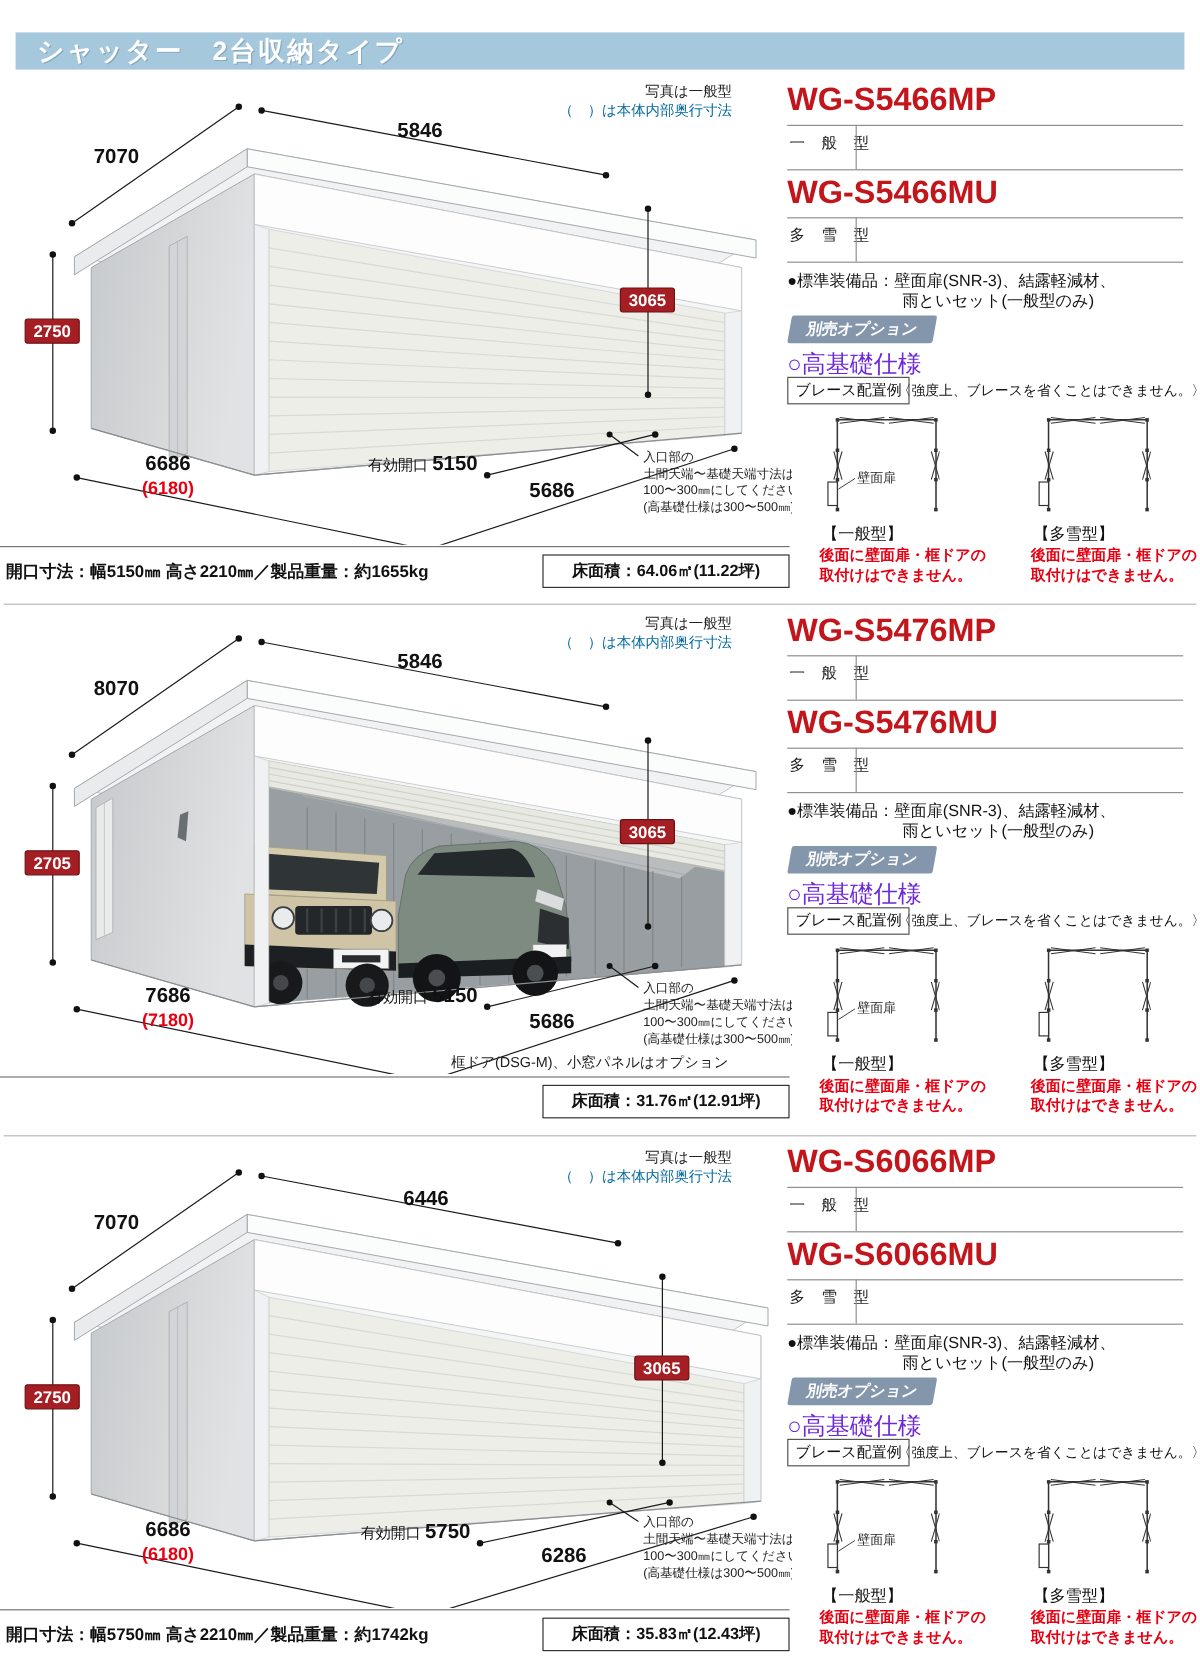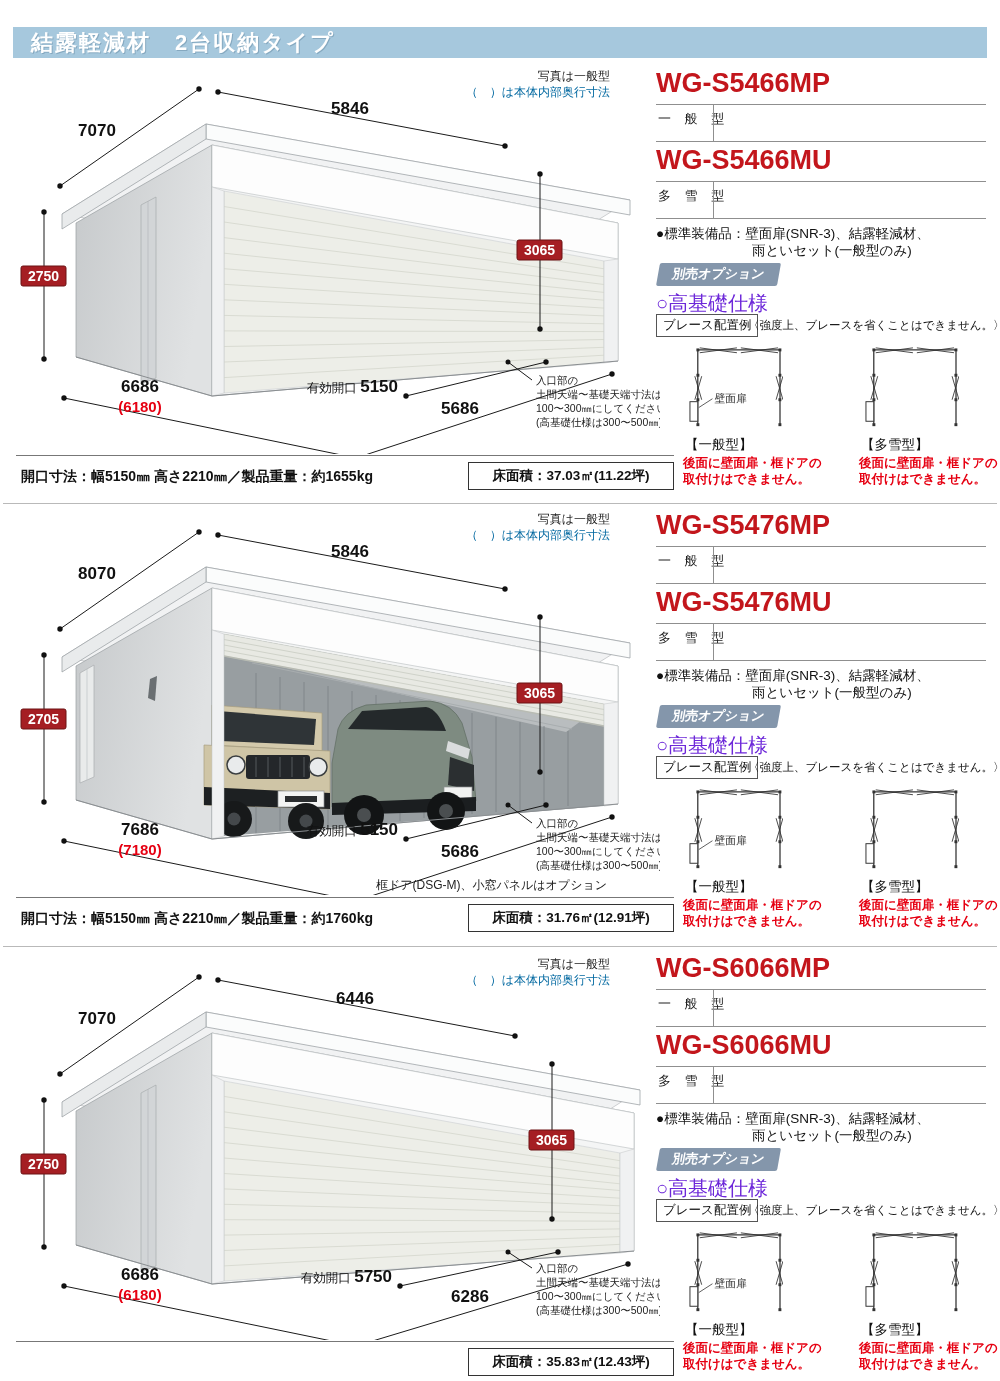--- a/index.html
+++ b/index.html
@@ -17,21 +17,21 @@
   .equip2{left:752px;font-size:13.5px;color:#111;white-space:nowrap}
   .badge{left:658px;background:#8496ab;color:#fff;font-size:13px;font-weight:bold;
          padding:2px 14px 3px;transform:skewX(-10deg);border-radius:2px;white-space:nowrap}
   .opt{left:656px;font-size:20px;color:#6d28d9;white-space:nowrap}
   .bracebox{left:656px;font-size:12.5px;border:1px solid #555;padding:2px 6px;color:#111;white-space:nowrap}
   .bracenote{left:748px;font-size:11.5px;color:#111;white-space:nowrap;padding-top:4px}
   .cap{font-size:13.5px;color:#111;width:98px;text-align:left;white-space:nowrap}
   .rednote{color:#e60012;font-size:12.5px;font-weight:bold;line-height:16px;white-space:nowrap}
   .photonote{left:410px;width:200px;font-size:12px;color:#222;text-align:right;white-space:nowrap}
   .parennote{color:#0369a1}
-  .specbar{left:16px;width:658px;height:46px;border-top:1px solid #777}
+  .specbar{left:0;width:658px;height:46px;border-top:1px solid #777}
   .spectext{left:5px;top:12px;font-size:14px;font-weight:bold;white-space:nowrap}
   .floorbox{left:452px;top:6px;width:204px;height:26px;border:1px solid #333;
             font-size:13.5px;font-weight:bold;text-align:center;line-height:26px;white-space:nowrap}
   .divider{left:3px;width:994px;height:0;border-top:1px solid #b9b9b9}
   .extnote{font-size:12px;color:#222;text-align:right;width:300px;white-space:nowrap}
   svg{display:block}
   svg text{font-family:"Liberation Sans","DejaVu Sans",sans-serif;fill:#111}
   .dnum{font-size:17px;font-weight:bold}
   .dnum2{font-size:15px;font-weight:bold;fill:#e60012}
   .dboxtxt{font-size:14px;font-weight:bold;fill:#fff}
@@ -69,21 +69,21 @@
           <rect x="11.6" y="58.5" width="3" height="3"></rect>
         <rect x="95.4" y="33.5" width="3" height="3"></rect>
           <rect x="95.4" y="58.5" width="3" height="3"></rect>
       </g>
       <rect x="5" y="62" width="8" height="20" fill="#fff" stroke="#333" stroke-width="1"></rect>
     </g>
   </defs>
 </svg>
 
 <div class="abs hdr">
-  <span>結露軽減材　2台収納タイプ</span>
+  <span>シャッター　2台収納タイプ</span>
 </div>
 
 <div class="abs photonote" style="top:68px">写真は一般型</div>
 <div class="abs photonote parennote" style="top:84px">（　）は本体内部奥行寸法</div>
 
 <svg class="abs" style="left:0;top:62px" width="660" height="392" viewBox="0 0 660 392">
   <defs>
       <linearGradient id="gw1" x1="0" y1="0" x2="1" y2="0.3">
     <stop offset="0" stop-color="#c6c9cb"></stop>
         <stop offset="1" stop-color="#e0e2e3"></stop>
@@ -177,21 +177,21 @@
   <div>後面に壁面扉・框ドアの</div>
     <div>取付けはできません。</div>
   </div>
 <div class="abs rednote" style="left:859px;top:455px">
   <div>後面に壁面扉・框ドアの</div>
     <div>取付けはできません。</div>
   </div>
 
 <div class="abs specbar" style="top:455px">
   <div class="abs spectext">開口寸法：幅5150㎜ 高さ2210㎜／製品重量：約1655kg</div>
-  <div class="abs floorbox">床面積：37.03㎡(11.22坪)</div>
+  <div class="abs floorbox">床面積：64.06㎡(11.22坪)</div>
 </div>
 <div class="abs divider" style="top:503px"></div>
 
 <div class="abs photonote" style="top:511px">写真は一般型</div>
 <div class="abs photonote parennote" style="top:527px">（　）は本体内部奥行寸法</div>
 
 <svg class="abs" style="left:0;top:505px" width="660" height="390" viewBox="0 0 660 390">
   <defs>
       <linearGradient id="gw2" x1="0" y1="0" x2="1" y2="0.3">
     <stop offset="0" stop-color="#c6c9cb"></stop>
@@ -324,21 +324,20 @@
   <div>後面に壁面扉・框ドアの</div>
     <div>取付けはできません。</div>
   </div>
 <div class="abs rednote" style="left:859px;top:897px">
   <div>後面に壁面扉・框ドアの</div>
     <div>取付けはできません。</div>
   </div>
 
 <div class="abs extnote" style="left:307px;top:877px">框ドア(DSG-M)、小窓パネルはオプション</div>
 <div class="abs specbar" style="top:897px">
-  <div class="abs spectext">開口寸法：幅5150㎜ 高さ2210㎜／製品重量：約1760kg</div>
   <div class="abs floorbox">床面積：31.76㎡(12.91坪)</div>
 </div>
 <div class="abs divider" style="top:946px"></div>
 
 <div class="abs photonote" style="top:956px">写真は一般型</div>
 <div class="abs photonote parennote" style="top:972px">（　）は本体内部奥行寸法</div>
 
 <svg class="abs" style="left:0;top:950px" width="660" height="390" viewBox="0 0 660 390">
   <defs>
       <linearGradient id="gw3" x1="0" y1="0" x2="1" y2="0.3">
@@ -433,14 +432,15 @@
 <div class="abs rednote" style="left:683px;top:1340px">
   <div>後面に壁面扉・框ドアの</div>
     <div>取付けはできません。</div>
   </div>
 <div class="abs rednote" style="left:859px;top:1340px">
   <div>後面に壁面扉・框ドアの</div>
     <div>取付けはできません。</div>
   </div>
 
 <div class="abs specbar" style="top:1341px">
+  <div class="abs spectext">開口寸法：幅5750㎜ 高さ2210㎜／製品重量：約1742kg</div>
   <div class="abs floorbox">床面積：35.83㎡(12.43坪)</div>
 </div>
 
 </body></html>

